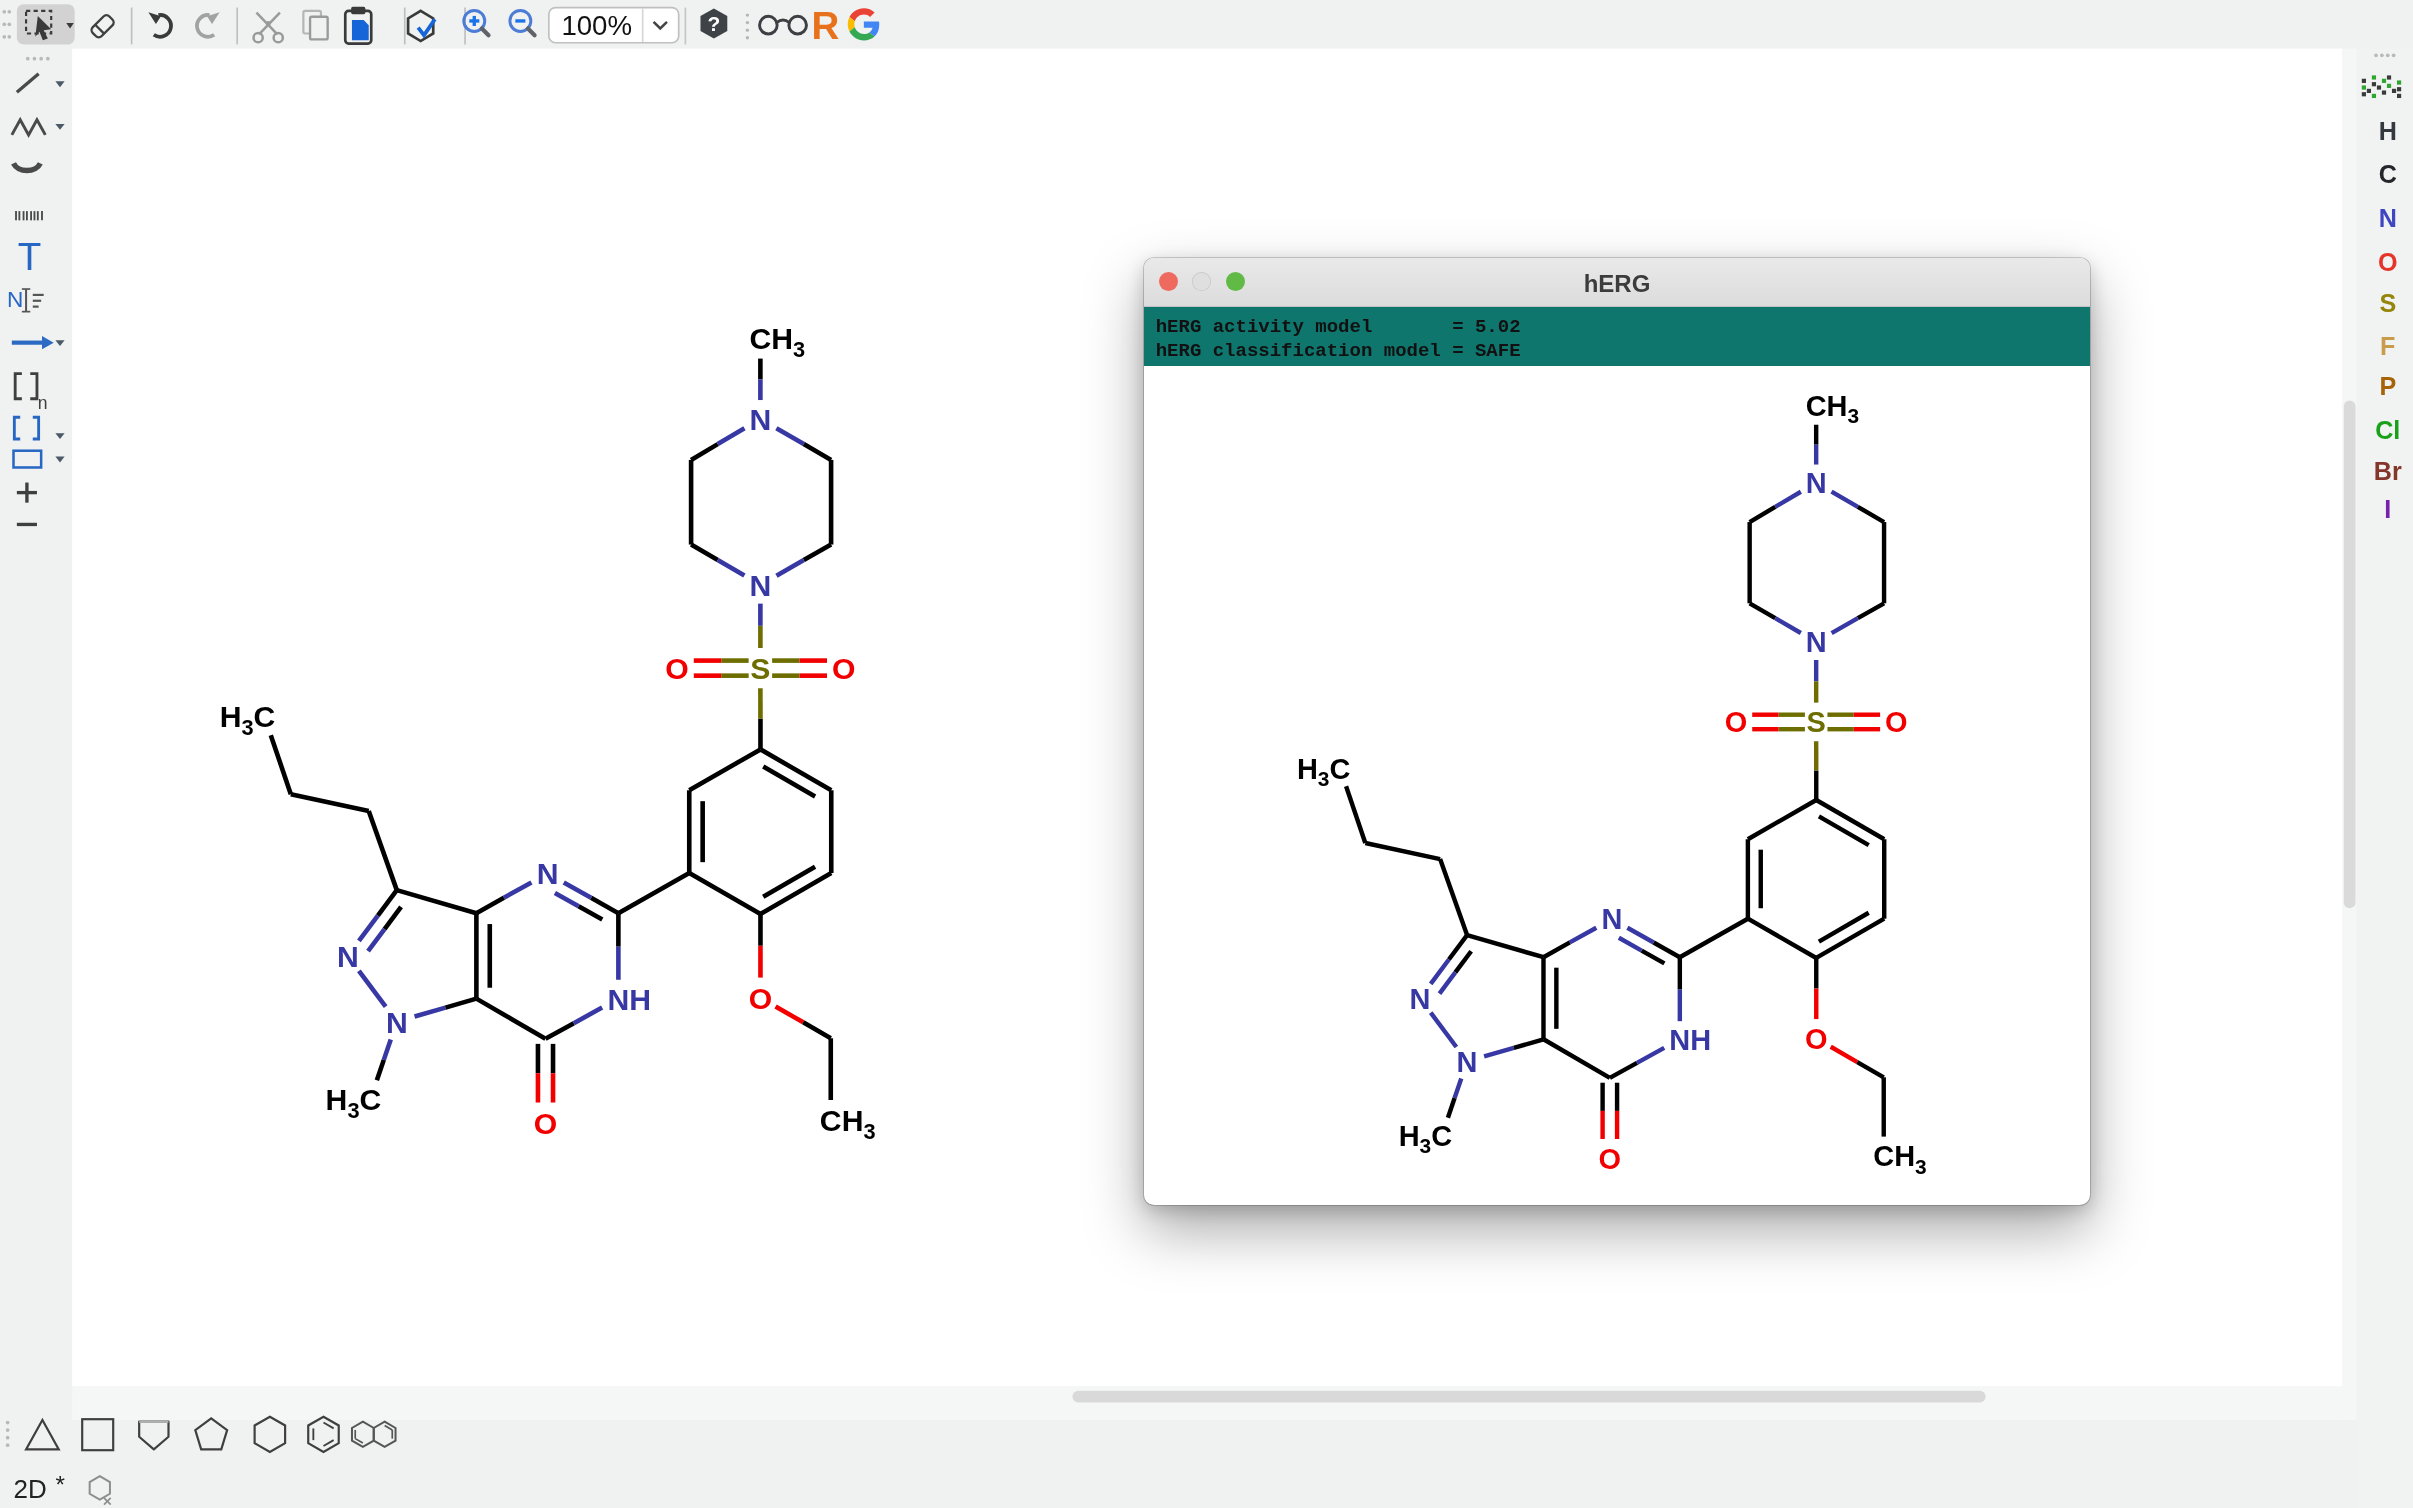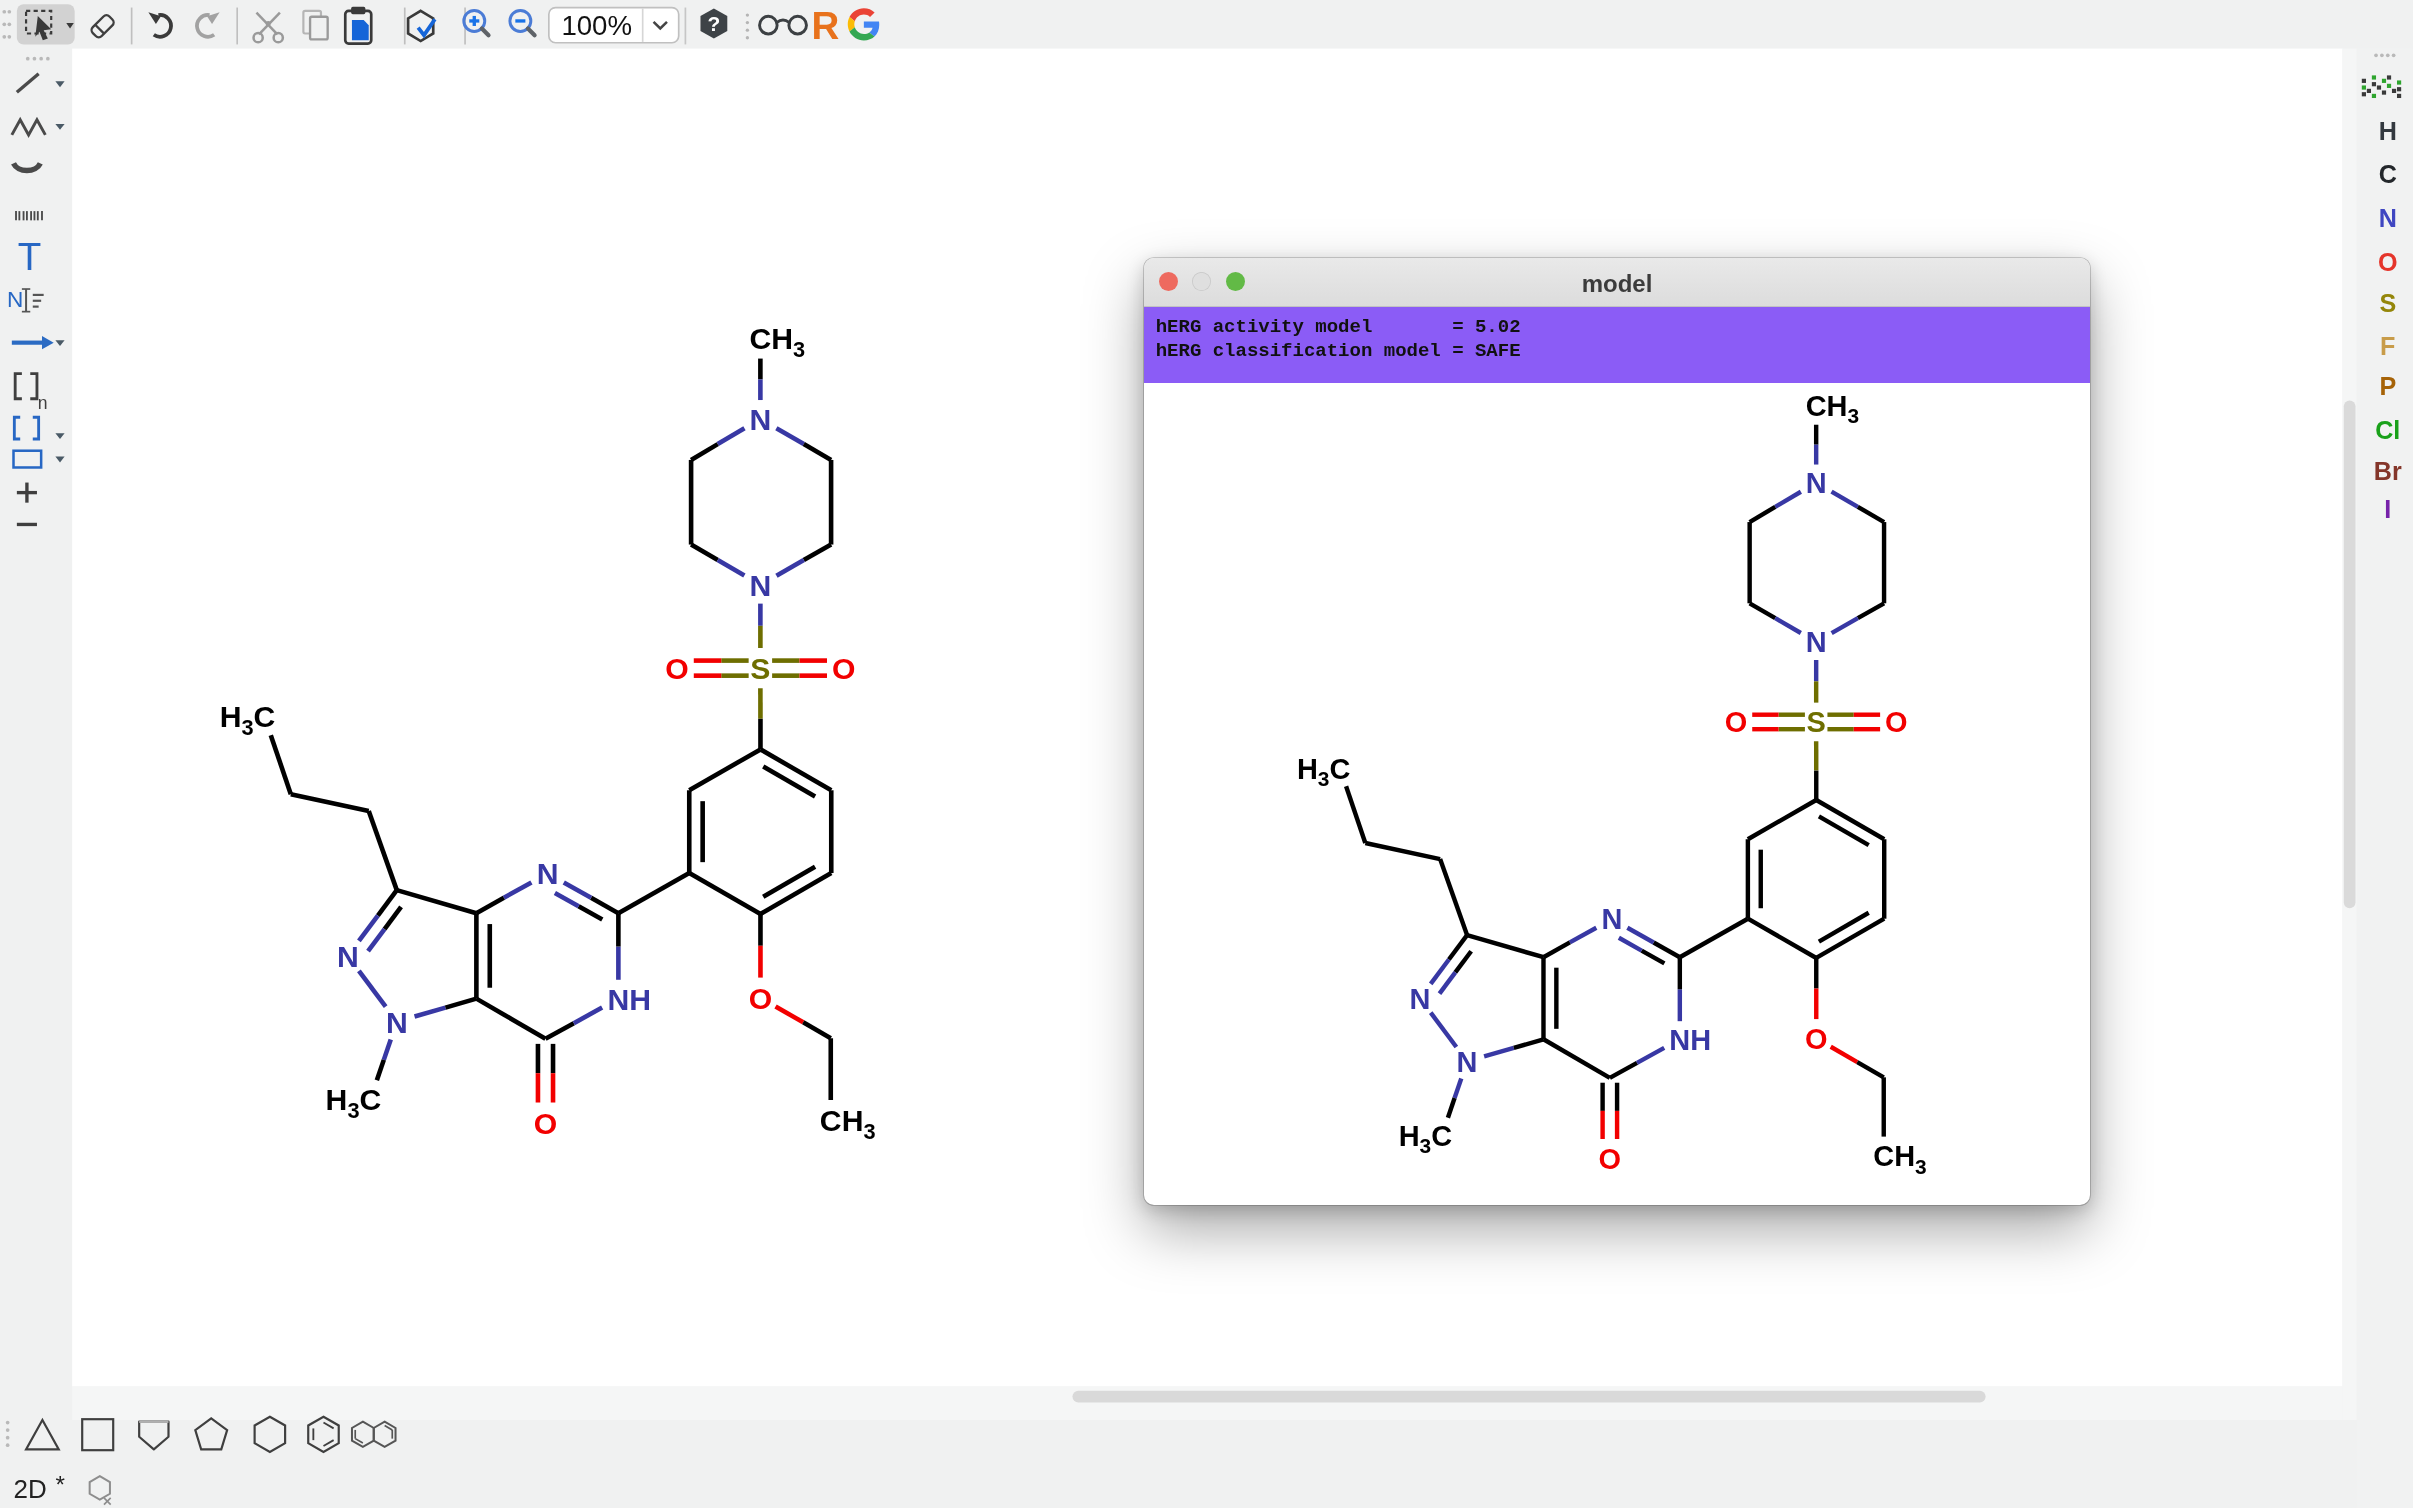--- a/index.html
+++ b/index.html
@@ -1,18 +1,18 @@
 <!DOCTYPE html>
 <html style="font-size:13.4px"><head><meta charset="utf-8"><style>
 html,body{margin:0;padding:0;width:2413px;height:1508px;overflow:hidden;background:#f0f1f1;font-family:"Liberation Sans",sans-serif}
 #win{position:absolute;left:1144px;top:258px;width:946px;height:947px;background:#ffffff;border-radius:10px;box-shadow:0 0 0 0.8px rgba(0,0,0,0.22), 0 25px 59px rgba(0,0,0,0.34), 0 5px 17px rgba(0,0,0,0.18)}
 #tbar{position:absolute;left:0;top:0;width:100%;height:48px;border-radius:10px 10px 0 0;background:linear-gradient(#e9e9e9,#dcdcdc);border-bottom:0.8px solid #c2c2c2}
 #ttl{position:absolute;width:100%;top:11.7px;text-align:center;font-weight:bold;font-size:24px;color:#3c3c3c}
 .tl{position:absolute;top:14.2px;width:19px;height:19px;border-radius:50%}
-#info{position:absolute;left:0;top:49px;width:100%;height:76px;background:#8b5cf6}
+#info{position:absolute;left:0;top:49px;width:100%;height:59px;background:#0f766e}
 #info pre{margin:0;padding:7.5px 0 0 11.7px;font-family:"Liberation Mono",monospace;font-weight:bold;font-size:19px;line-height:24px;color:#111}
 </style></head>
 <body>
 <svg width="2413" height="1508" style="position:absolute;left:0;top:0" viewBox="0 0 2880 1800">
 <defs>
       <g id="mol">
         <g stroke-width="5.5" stroke-linecap="butt" fill="none">
 <line x1="907.5" y1="428.0" x2="907.5" y2="452.8" stroke="#000000"></line>
 <line x1="907.5" y1="452.8" x2="907.5" y2="477.5" stroke="#3838a4"></line>
 <line x1="888.5" y1="511.3" x2="856.6" y2="530.1" stroke="#3838a4"></line>
@@ -281,19 +281,19 @@
 <use href="#mol"></use>
 </svg>
 <div id="win">
   <svg width="946" height="947" style="position:absolute;left:0;top:0" viewBox="0 0 1129 1130">
       <use href="#mol" transform="translate(-69,-212) scale(0.96)"></use>
     </svg>
   <div id="tbar">
     <div class="tl" style="left:14.7px;background:#ee6a5f"></div>
     <div class="tl" style="left:48px;background:#dfdfdf;box-shadow:inset 0 0 0 0.8px #c8c8c8"></div>
     <div class="tl" style="left:82px;background:#62ba46"></div>
-    <div id="ttl">model</div>
+    <div id="ttl">hERG</div>
   </div>
   <div id="info">
       <pre>hERG activity model       = 5.02
 hERG classification model = SAFE</pre>
     </div>
 </div>
 
 </body></html>

